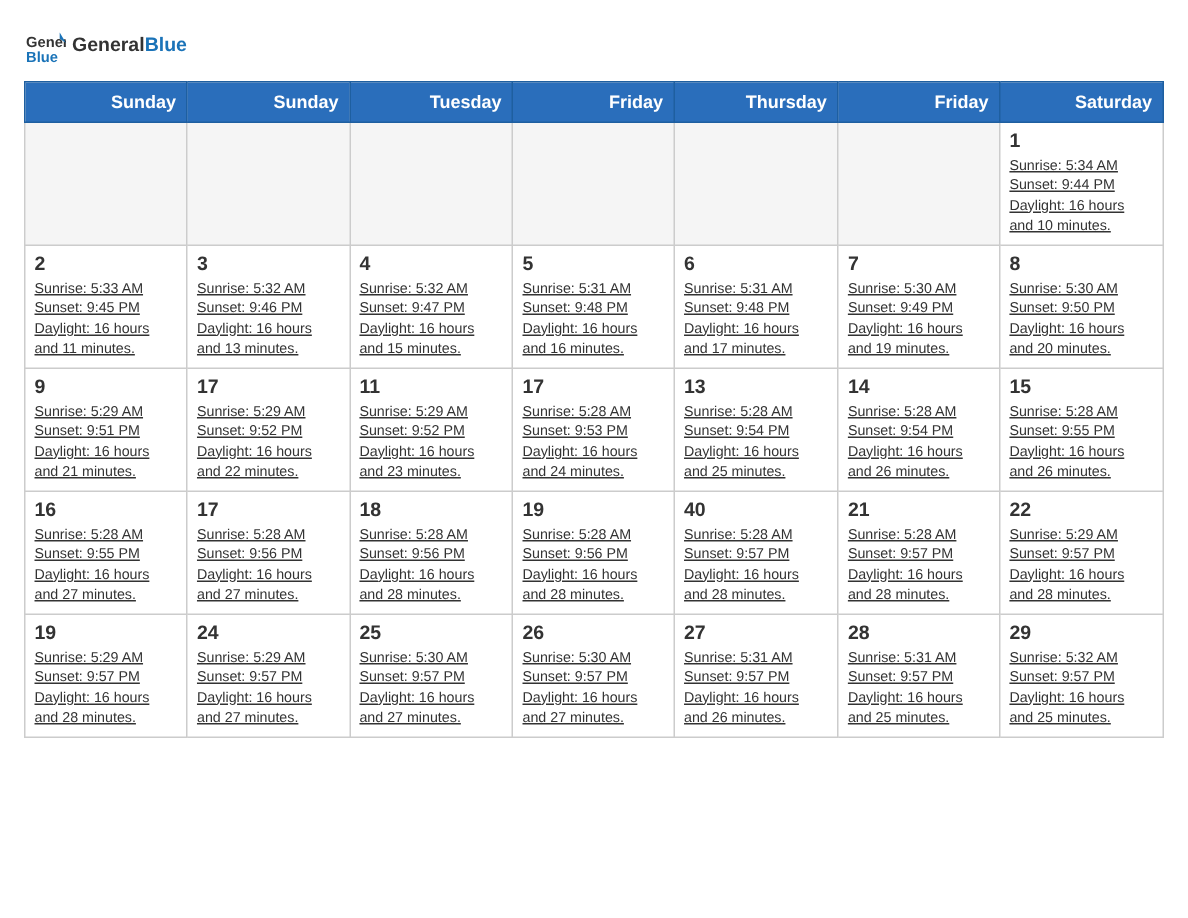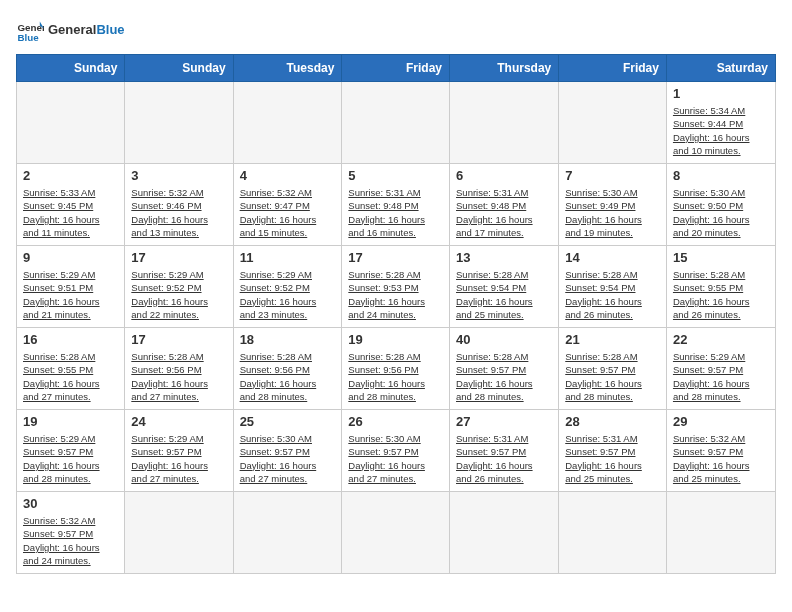--- a/index.html
+++ b/index.html
@@ -327,29 +327,14 @@
 and 25 minutes.</div>
         </td>
         <td>
           <div class="day-number">29</div>
           <div class="day-info" style="white-space: pre-line;">Sunrise: 5:32 AM
 Sunset: 9:57 PM
 Daylight: 16 hours
 and 25 minutes.</div>
         </td>
       </tr>
-      <tr class="week-row">
-        <td>
-          <div class="day-number">30</div>
-          <div class="day-info" style="white-space: pre-line;">Sunrise: 5:32 AM
-Sunset: 9:57 PM
-Daylight: 16 hours
-and 24 minutes.</div>
-        </td>
-        <td class="empty"></td>
-        <td class="empty"></td>
-        <td class="empty"></td>
-        <td class="empty"></td>
-        <td class="empty"></td>
-        <td class="empty"></td>
-      </tr>
     </tbody>
 </table>
 
 </body></html>

